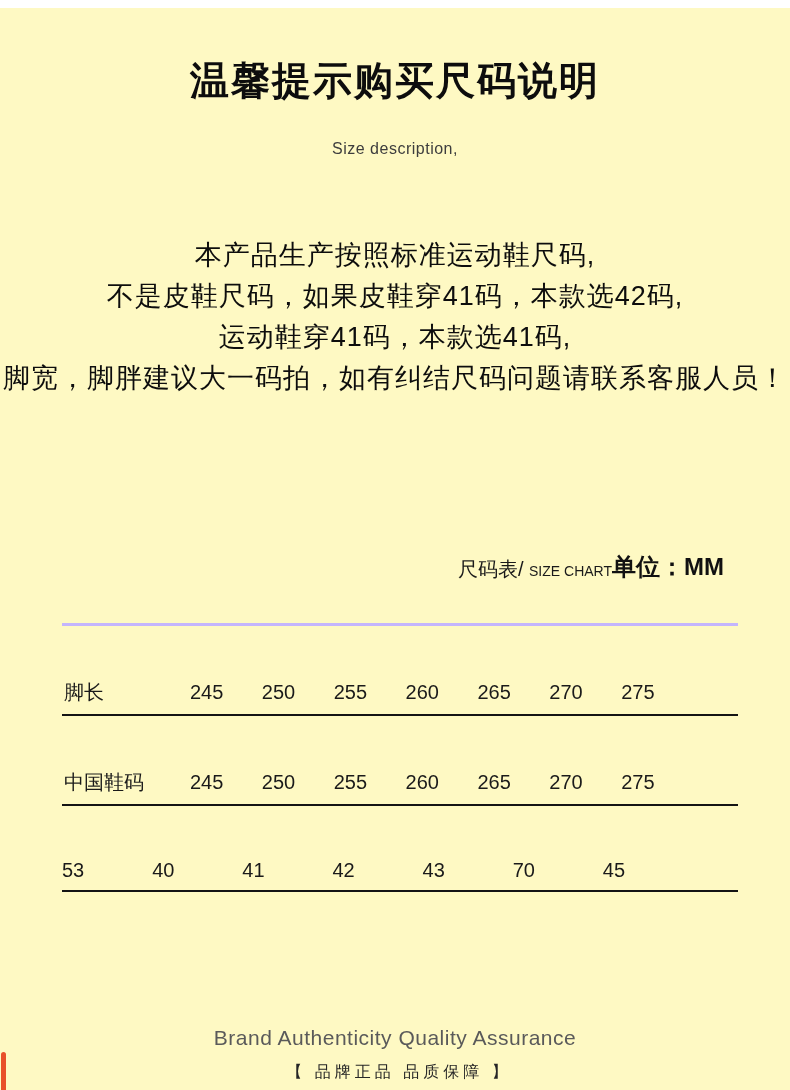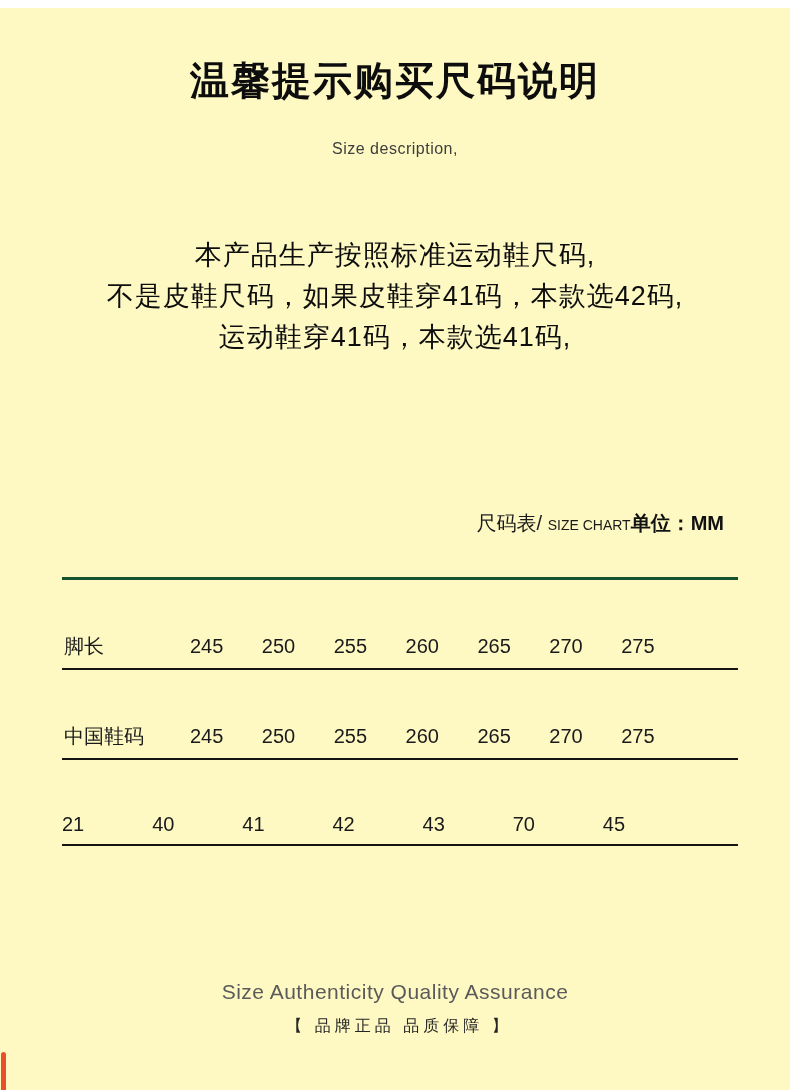--- a/index.html
+++ b/index.html
@@ -43,22 +43,22 @@
   .chart { margin:152px 52px 0 62px; }
   .chart-header {
     display:flex;
     justify-content:flex-end;
     align-items:flex-end;
     padding:0 14px 0 16px;
     margin-bottom:40px;
   }
   .chart-title { font-size:20px; color:#1a1a1a; font-weight:400; }
   .chart-title .en { font-size:14px; letter-spacing:0; font-weight:400; }
-  .chart-unit { font-size:20px; font-weight:700; color:#111; }
-  .table { border-top:3px solid #14532d; }
+  .chart-unit { font-size:24px; font-weight:700; color:#111; }
+  .table { border-top:3px solid #c4b5fd; }
   .trow {
     display:flex;
     align-items:baseline;
     padding:53px 0 8px;
     border-bottom:2px solid #141414;
     font-size:20px;
     color:#1a1a1a;
   }
   .trow-label { flex:0 0 128px; padding-left:2px; }
   .trow-values { flex:1; display:flex; padding-right:45px; }
@@ -93,20 +93,21 @@
 
 <div class="page">
 
   <div class="title">温馨提示购买尺码说明</div>
   <div class="subtitle">Size description,</div>
 
   <div class="notice">
     <div>本产品生产按照标准运动鞋尺码,</div>
     <div>不是皮鞋尺码，如果皮鞋穿41码，本款选42码,</div>
     <div>运动鞋穿41码，本款选41码,</div>
+    <div>脚宽，脚胖建议大一码拍，如有纠结尺码问题请联系客服人员！</div>
   </div>
 
   <div class="chart">
     <div class="chart-header">
       <div class="chart-title"><span>尺码表/ </span><span class="en">SIZE CHART</span></div>
       <div class="chart-unit">单位：MM</div>
     </div>
 
     <div class="table">
 
@@ -131,31 +132,31 @@
           <div class="tcell">255</div>
           <div class="tcell">260</div>
           <div class="tcell">265</div>
           <div class="tcell">270</div>
           <div class="tcell">275</div>
         </div>
       </div>
 
       <div class="trow">
         <div class="trow-values">
-          <div class="tcell">21</div>
+          <div class="tcell">53</div>
           <div class="tcell">40</div>
           <div class="tcell">41</div>
           <div class="tcell">42</div>
           <div class="tcell">43</div>
           <div class="tcell">70</div>
           <div class="tcell">45</div>
         </div>
       </div>
 
     </div>
   </div>
 
-  <div class="footer-en">Size Authenticity Quality Assurance</div>
+  <div class="footer-en">Brand Authenticity Quality Assurance</div>
   <div class="footer-cn">【 品牌正品 品质保障 】</div>
 
   <div class="accent-bar" style="background: rgb(232, 80, 42);"></div>
 
 </div>
 
 </body></html>

